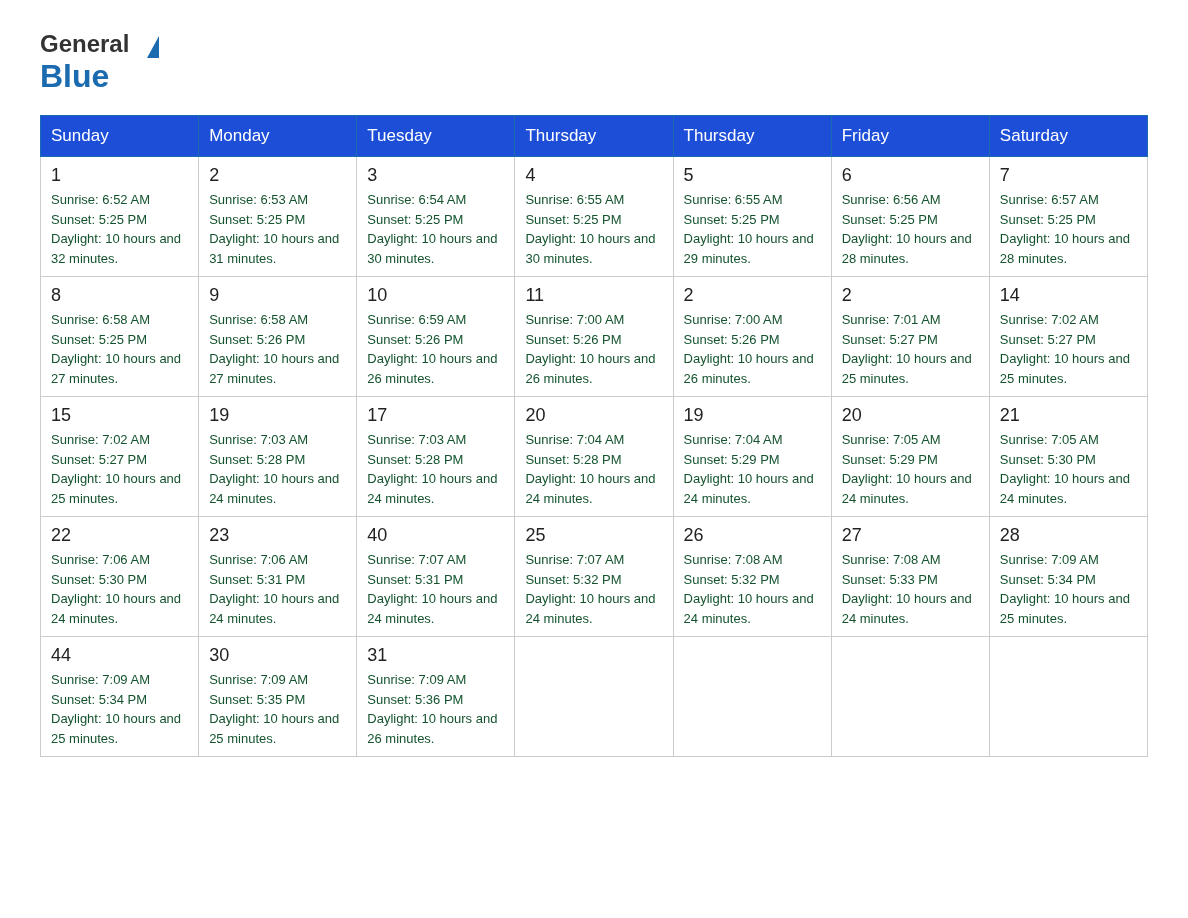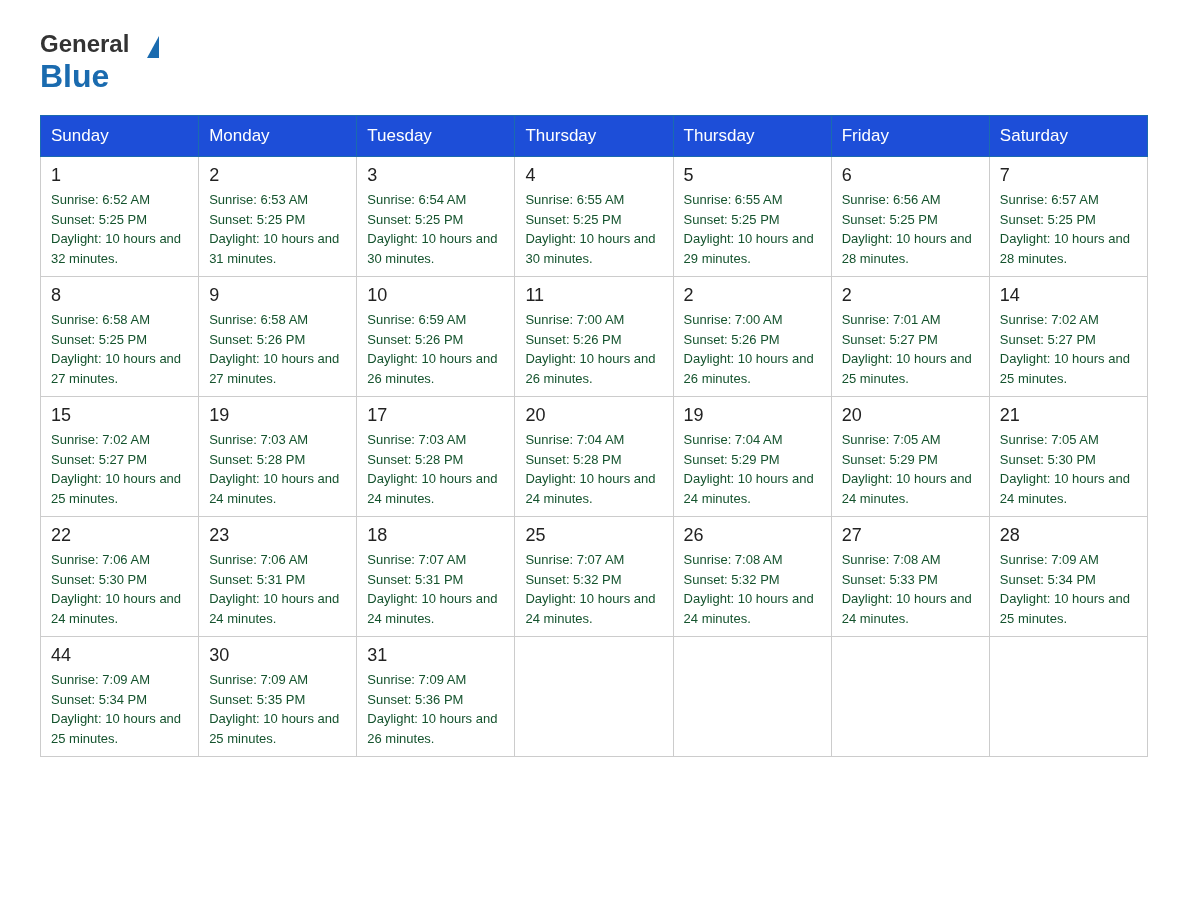--- a/index.html
+++ b/index.html
@@ -219,21 +219,21 @@
       <tr>
         <td>
           <span class="day-number">22</span>
           <div class="day-info">Sunrise: 7:06 AM<br>Sunset: 5:30 PM<br>Daylight: 10 hours and 24 minutes.</div>
         </td>
         <td>
           <span class="day-number">23</span>
           <div class="day-info">Sunrise: 7:06 AM<br>Sunset: 5:31 PM<br>Daylight: 10 hours and 24 minutes.</div>
         </td>
         <td>
-          <span class="day-number">18</span>
+          <span class="day-number">40</span>
           <div class="day-info">Sunrise: 7:07 AM<br>Sunset: 5:31 PM<br>Daylight: 10 hours and 24 minutes.</div>
         </td>
         <td>
           <span class="day-number">25</span>
           <div class="day-info">Sunrise: 7:07 AM<br>Sunset: 5:32 PM<br>Daylight: 10 hours and 24 minutes.</div>
         </td>
         <td>
           <span class="day-number">26</span>
           <div class="day-info">Sunrise: 7:08 AM<br>Sunset: 5:32 PM<br>Daylight: 10 hours and 24 minutes.</div>
         </td>

